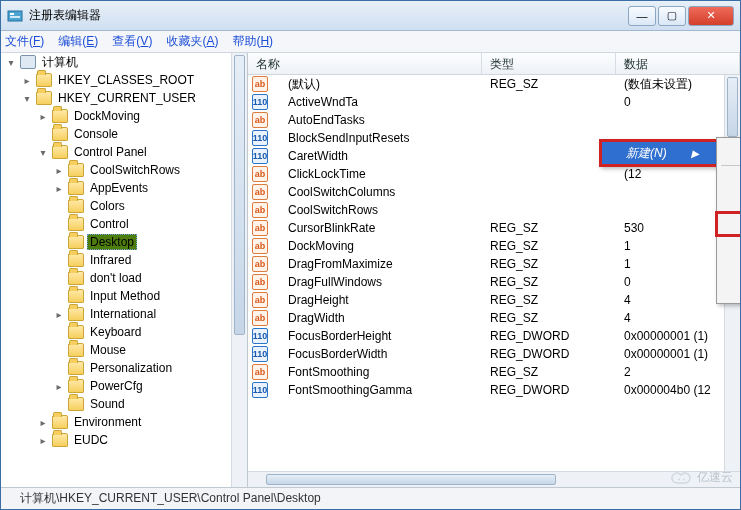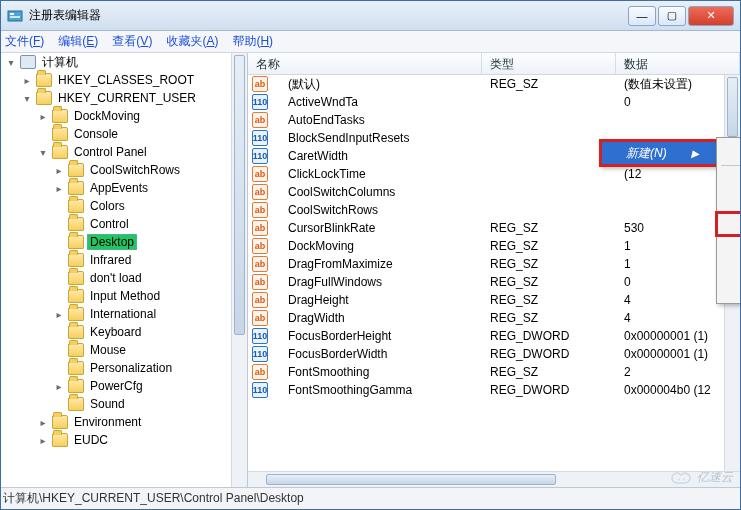--- a/index.html
+++ b/index.html
@@ -17,49 +17,49 @@
 .content { flex:1; display:flex; overflow:hidden; position:relative; }
 .treepane { width:247px; border-right:1px solid #c0c8d0; background:#fff; overflow:hidden; position:relative; }
 .treepane ul { list-style:none; margin:0; padding:0; }
 .treepane li { white-space:nowrap; }
 .trow { display:flex; align-items:center; height:18px; padding-left: calc(var(--d,0)*16px + 4px); }
 .tw { width:12px; display:inline-flex; justify-content:center; color:#6b6b6b; font-size:10px; }
 .ticon-folder { width:16px; height:14px; background:linear-gradient(#ffe9a8,#f6cf5e); border:1px solid #caa637; border-radius:2px 2px 1px 1px; margin:0 3px; position:relative; }
 .ticon-folder::before { content:""; position:absolute; top:-4px; left:0; width:7px; height:4px; background:#f6cf5e; border:1px solid #caa637; border-bottom:none; border-radius:2px 2px 0 0; }
 .ticon-pc { width:16px; height:14px; background:#dfe9f3; border:1px solid #7a93ad; border-radius:2px; margin:0 3px; }
 .tlabel { padding:1px 3px; }
-.tlabel.sel { background:#22c55e; border:1px dotted #6ea0e0; padding:0 2px; }
+.tlabel.sel { background:#4d7c0f; border:1px dotted #6ea0e0; padding:0 2px; }
 .vscroll { position:absolute; right:0; top:0; bottom:0; width:16px; background:#eef1f5; border-left:1px solid #d3dae2; }
 .vthumb { position:absolute; left:2px; right:2px; background:linear-gradient(#e6eef7,#c6d6e8); border:1px solid #9fb3c9; border-radius:2px; }
 .listpane { flex:1; background:#fff; display:flex; flex-direction:column; position:relative; }
 .listhead { height:22px; display:flex; border-bottom:1px solid #d0d7de; background:linear-gradient(#fcfdfe,#eef2f7); }
 .hcol { border-right:1px solid #d7dde4; padding:3px 8px; color:#233; }
 .hcol.name { width:234px; }
 .hcol.type { width:134px; }
 .hcol.data { flex:1; }
 .listbody { flex:1; overflow:hidden; position:relative; }
 .lrow { display:flex; align-items:center; height:18px; }
 .lrow .c-name { width:234px; display:flex; align-items:center; padding-left:4px; }
 .lrow .c-type { width:134px; padding-left:8px; }
 .lrow .c-data { flex:1; padding-left:8px; }
 .vicon { width:16px; height:16px; border:1px solid; border-radius:2px; display:inline-flex; align-items:center; justify-content:center; font-size:9px; font-weight:bold; margin-right:20px; }
 .vicon.sz { border-color:#e07b3e; color:#d85a1a; background:#fff3ea; }
 .vicon.bin { border-color:#2a74c9; color:#1a5bb0; background:#eaf2fd; }
 .hscroll { height:16px; background:#eef1f5; border-top:1px solid #d3dae2; position:relative; }
 .hthumb { position:absolute; top:2px; bottom:2px; background:linear-gradient(#e6eef7,#c6d6e8); border:1px solid #9fb3c9; border-radius:2px; }
-.statusbar { height:22px; border-top:1px solid #c0c8d0; background:#f2f4f8; display:flex; align-items:center; padding:0 2px; color:#333; }
+.statusbar { height:22px; border-top:1px solid #c0c8d0; background:#f2f4f8; display:flex; align-items:center; padding:0 19px; color:#333; }
 .ctxmenu { position:absolute; background:#f4f4f4; border:1px solid #9a9a9a; box-shadow:2px 2px 4px rgba(0,0,0,.25); }
 .ctxmenu .mrow { height:22px; display:flex; align-items:center; padding:0 30px 0 24px; white-space:nowrap; }
 .ctxmenu .mrow.sel { background:#2f6fd0; color:#fff; }
 .ctxmenu .arrow { margin-left:auto; padding-left:14px; font-size:10px; }
 .ctx1 { left:351px; top:86px; width:133px; border:3px solid #d02222;font-style:italic; }
 .ctx2 { left:468px; top:84px; width:195px; padding:2px 0; }
 .ctx2 .sep { height:1px; background:#c7c7c7; margin:3px 4px; }
 .ctx2 .mrow.hl { outline:3px solid #d02222; outline-offset:-1px; }
-.watermark { position:absolute; right:8px; bottom:24px; display:flex; align-items:center; gap:4px; color:#b9c2ce; font-size:14px; pointer-events:none;font-style:italic; }
+.watermark { position:absolute; right:8px; bottom:24px; display:flex; align-items:center; gap:4px; color:#b9c2ce; font-size:14px; pointer-events:none; }
 .watermark svg { opacity:.5; }
 </style>
 </head>
 <body>
 
 <div class="window">
   <div class="titlebar">
     <svg class="ticon" viewBox="0 0 16 16">
         <rect x="1" y="3" width="14" height="10" fill="#4da3d1" stroke="#1f6fa0"></rect>
         <rect x="3" y="5" width="4" height="2" fill="#fff"></rect>

